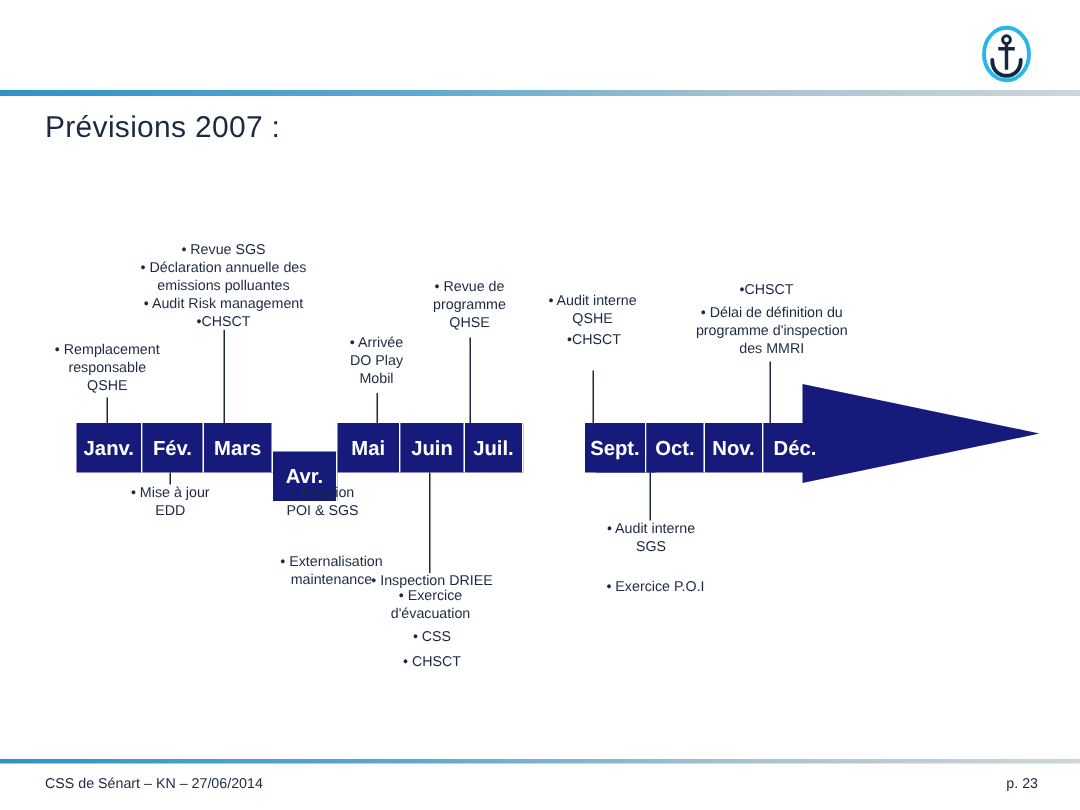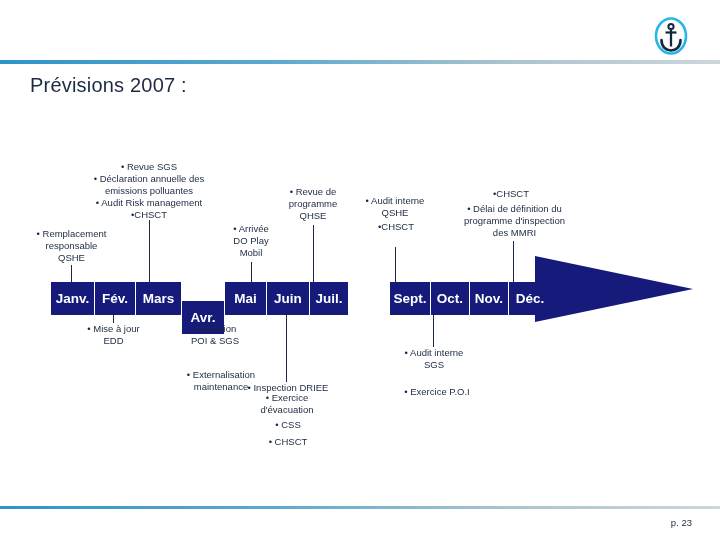--- a/index.html
+++ b/index.html
@@ -216,15 +216,16 @@
 d'évacuation</div>
       <div class="annotation" style="left: 262px; top: 419px; width: 52px;">• CSS</div>
       <div class="annotation" style="left: 258px; top: 436px; width: 60px;">• CHSCT</div>
       <div class="connector" style="left: 433px; top: 315px; height: 32px;"></div>
       <div class="annotation" style="left: 396px; top: 347px; width: 76px;">• Audit interne
 SGS</div>
       <div class="annotation" style="left: 395px; top: 386px; width: 84px;">• Exercice P.O.I</div>
     </div>
 
   <div id="footer-divider"></div>
+  <div id="footer-left">CSS de Sénart – KN – 27/06/2014</div>
   <div id="footer-right">p. 23</div>
 
 </div>
 
 </body></html>

